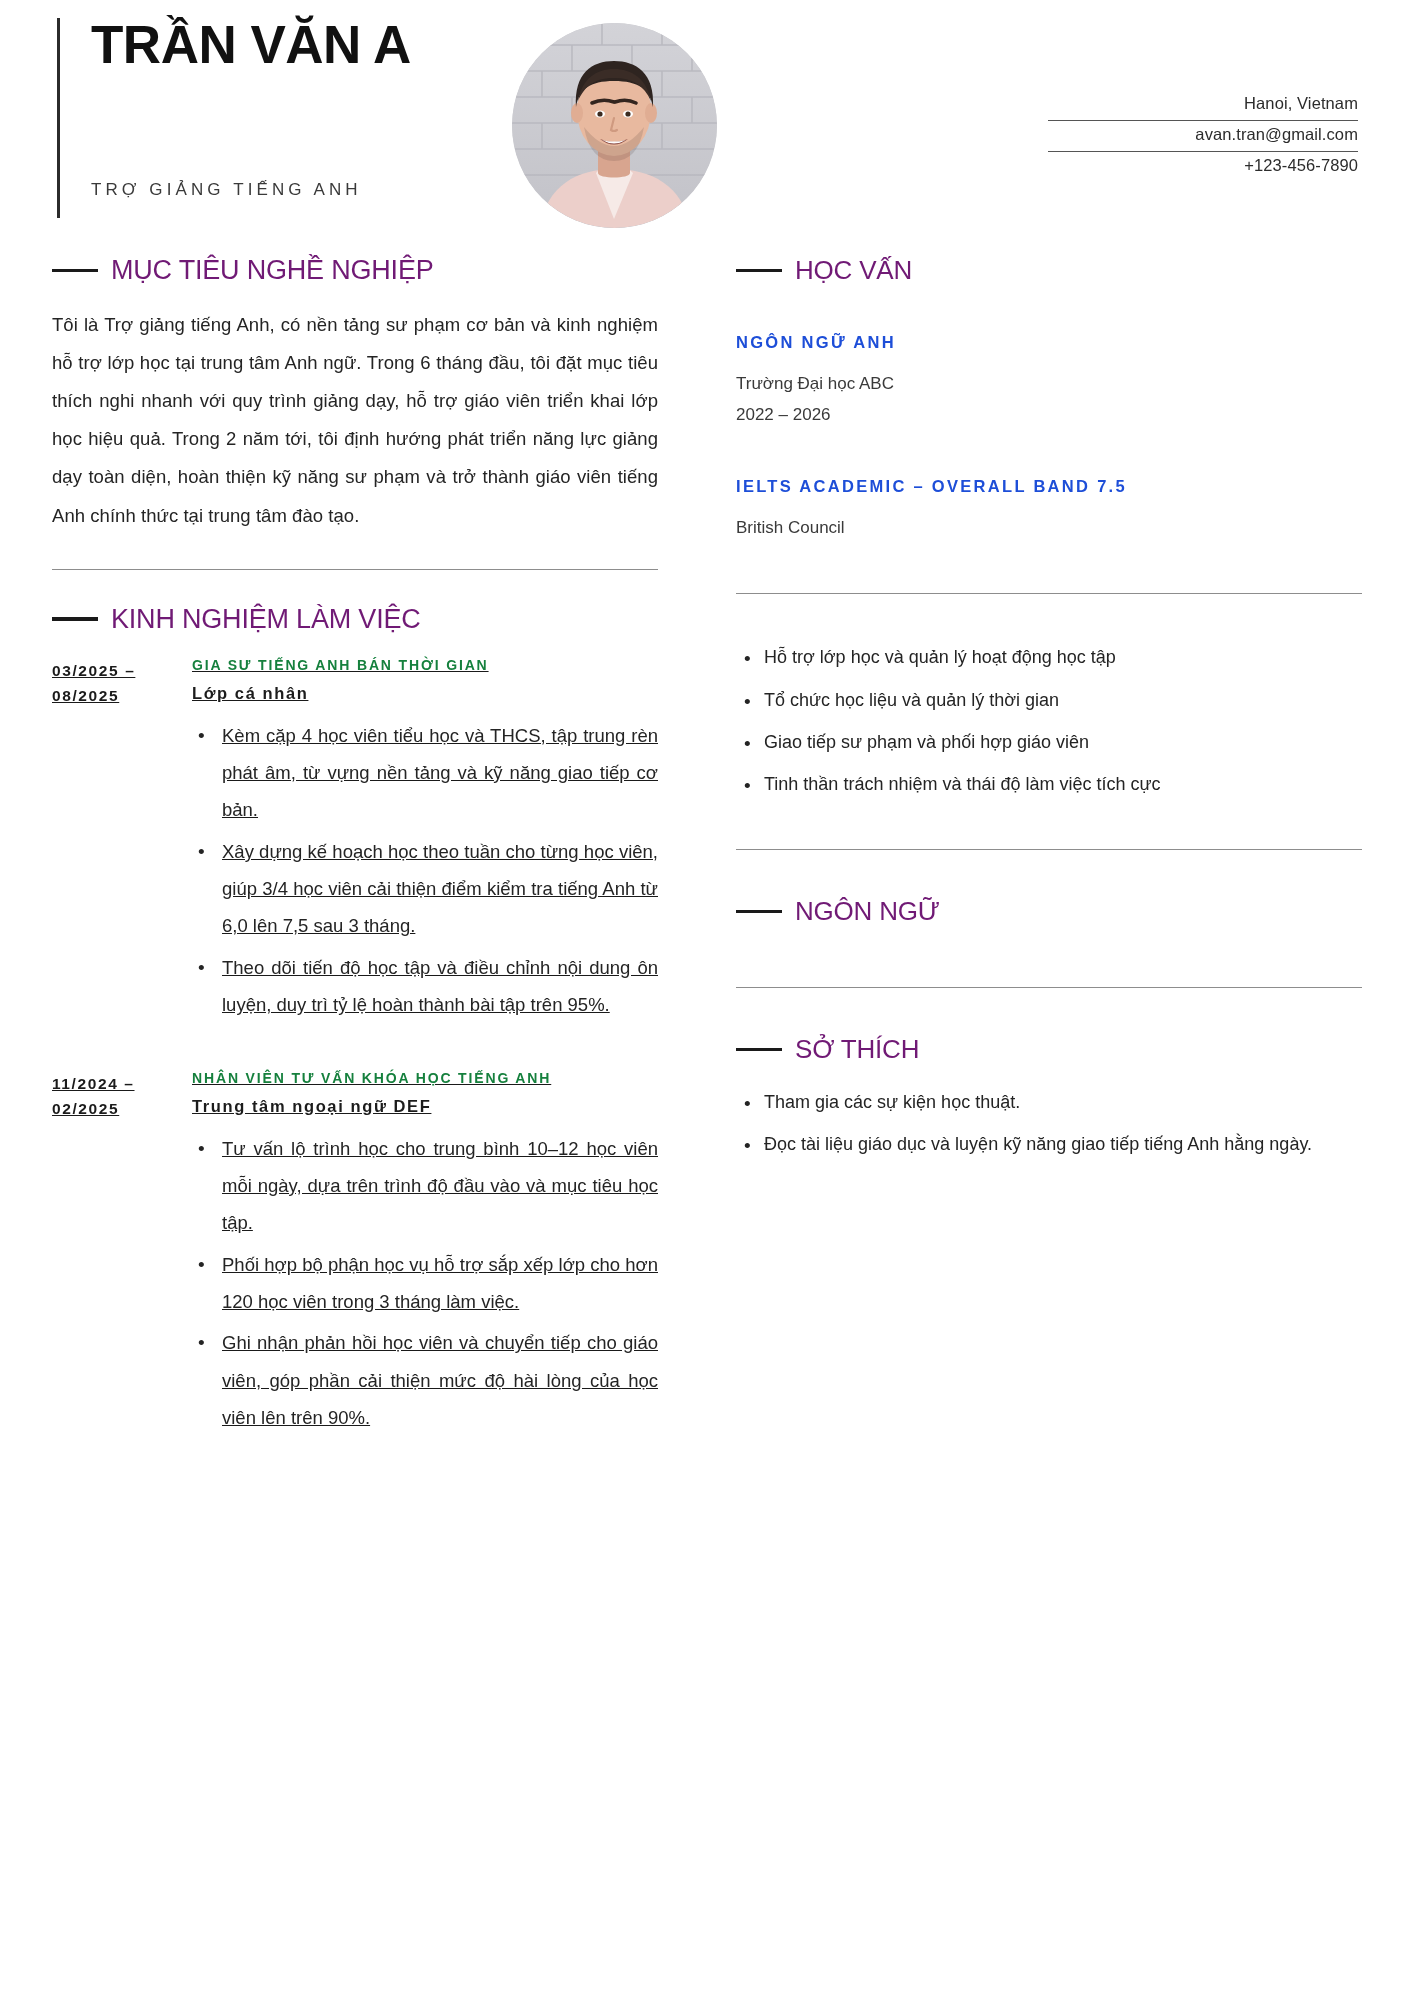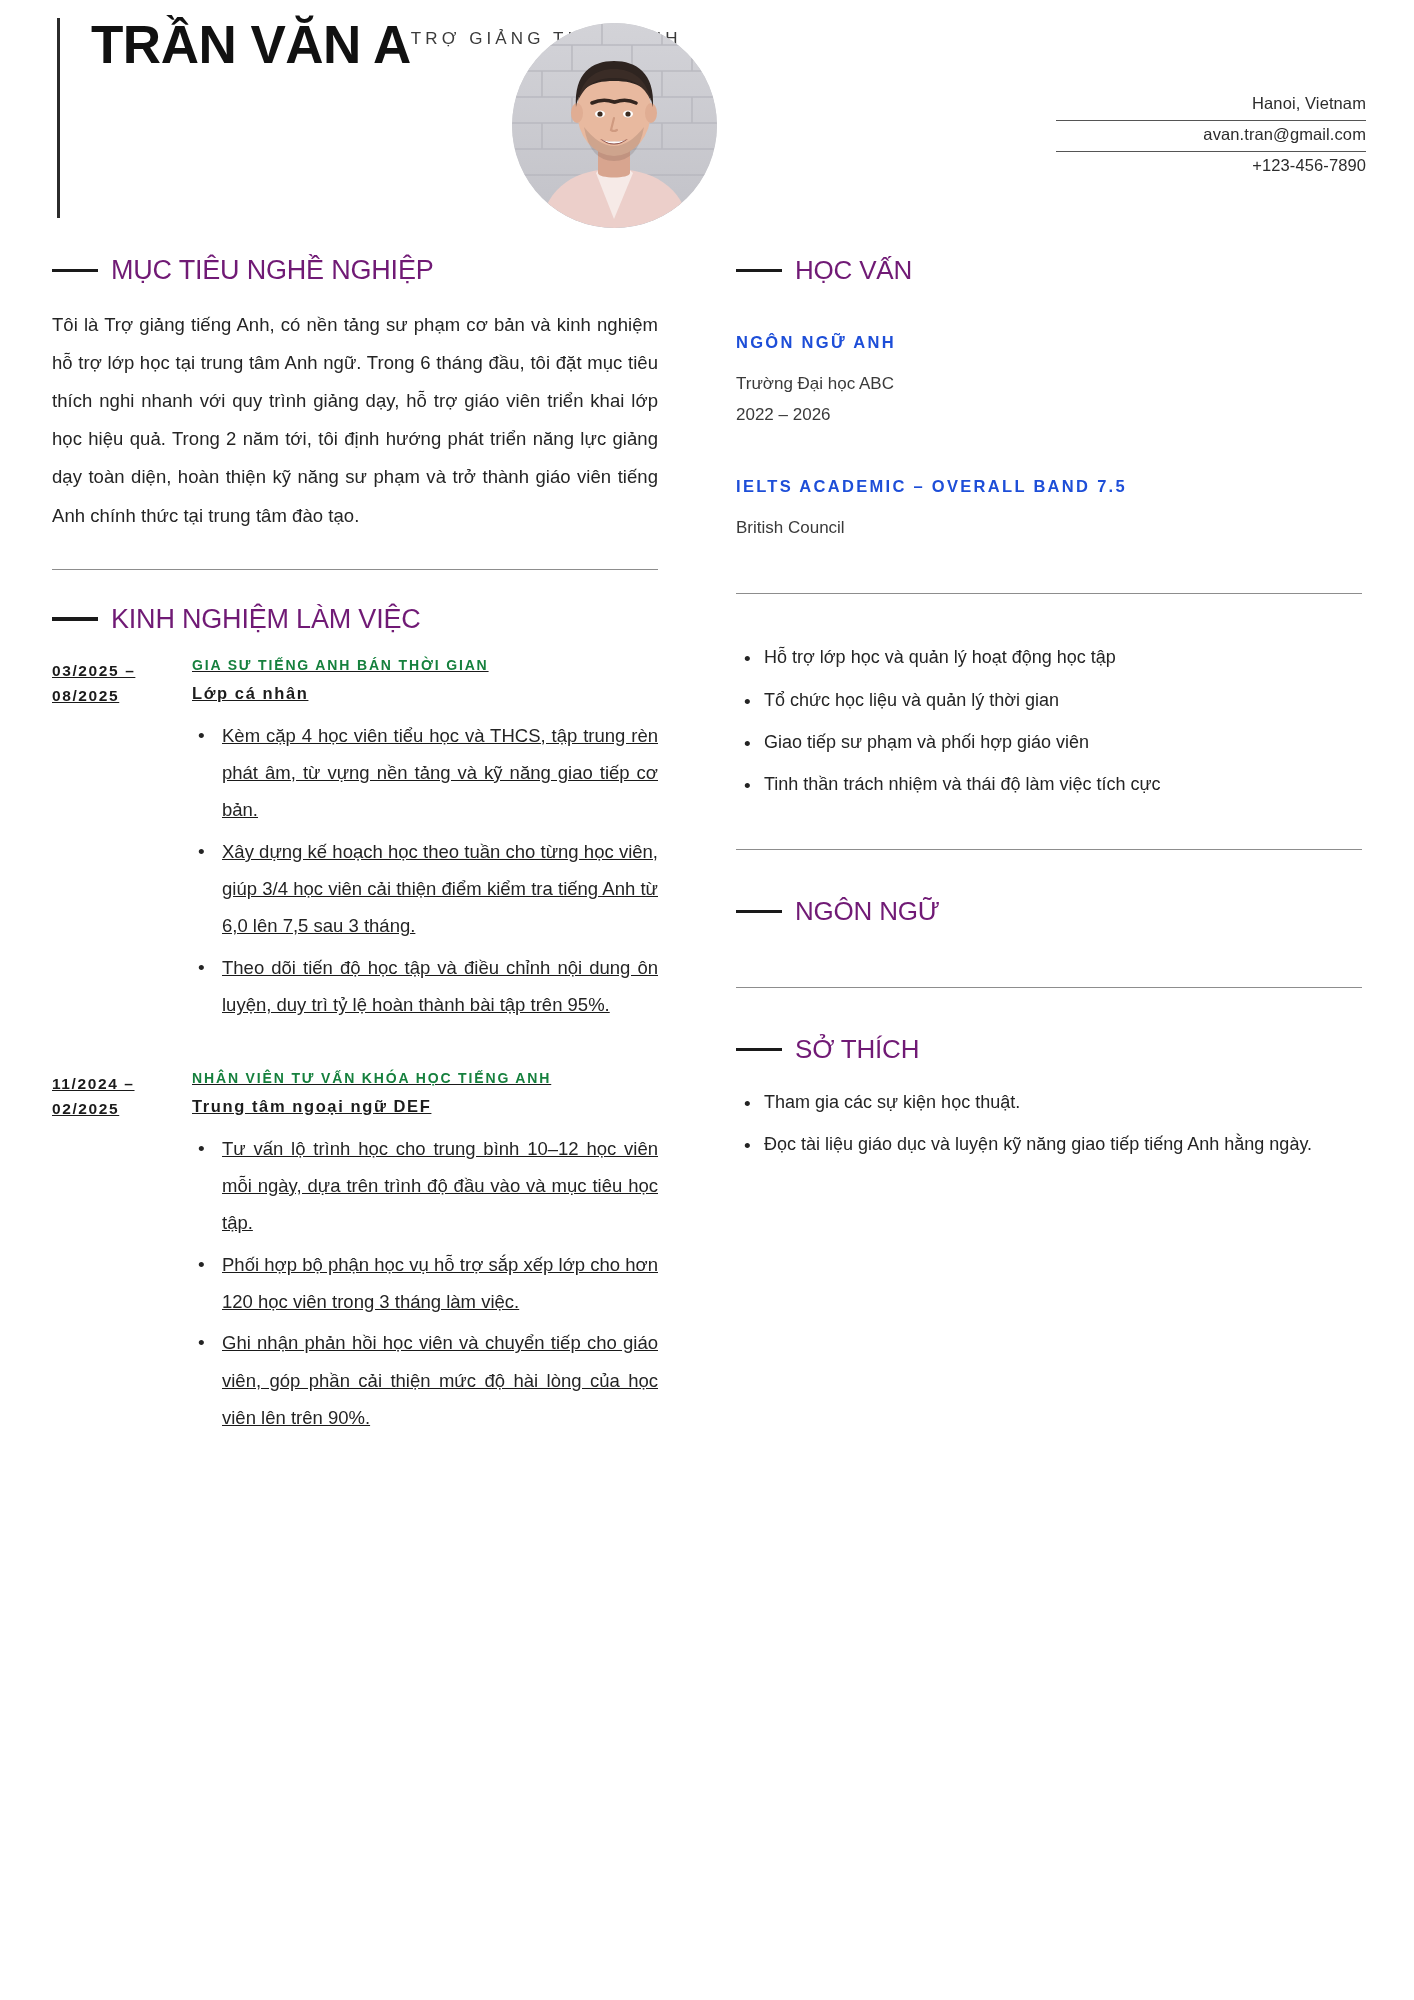--- a/index.html
+++ b/index.html
@@ -11,40 +11,40 @@
     overflow:hidden;
   }
   .page { position:relative; width:1414px; height:2000px; padding:0; }
 
   
   .header { position:relative; height:255px; }
   .name-block {
     position:absolute; left:57px; top:18px;
     border-left:3px solid #2b2b2b;
     padding-left:31px; height:200px;
-    display:flex; flex-direction:row; justify-content:space-between;
+    display:flex; flex-direction:column; justify-content:space-between;
     padding-bottom:18px;
   }
   .name {
     font-size:53px; font-weight:700; letter-spacing:-0.5px;
     line-height:1.02; color:#111;
   }
   .role {
     font-size:17px; letter-spacing:4.1px; font-weight:400;
     color:#3a3a3a; margin-top:11px;
   }
   .photo {
     position:absolute; left:512px; top:23px;
     width:205px; height:205px; border-radius:50%;
     overflow:hidden; background:#c9c9ce;
   }
   .photo svg { display:block; width:205px; height:205px; }
 
   .contact {
-    position:absolute; right:48px; top:90px;
+    position:absolute; right:56px; top:90px;
     width:310px; text-align:right;
   }
   .contact-row {
     font-size:16.5px; color:#2c2c2c; padding:4px 0 7px 0;
     letter-spacing:0.1px;
   }
   .contact-row.bordered { border-top:1px solid #555; }
 
   
   .columns { position:relative; display:flex; padding:0 52px; }

